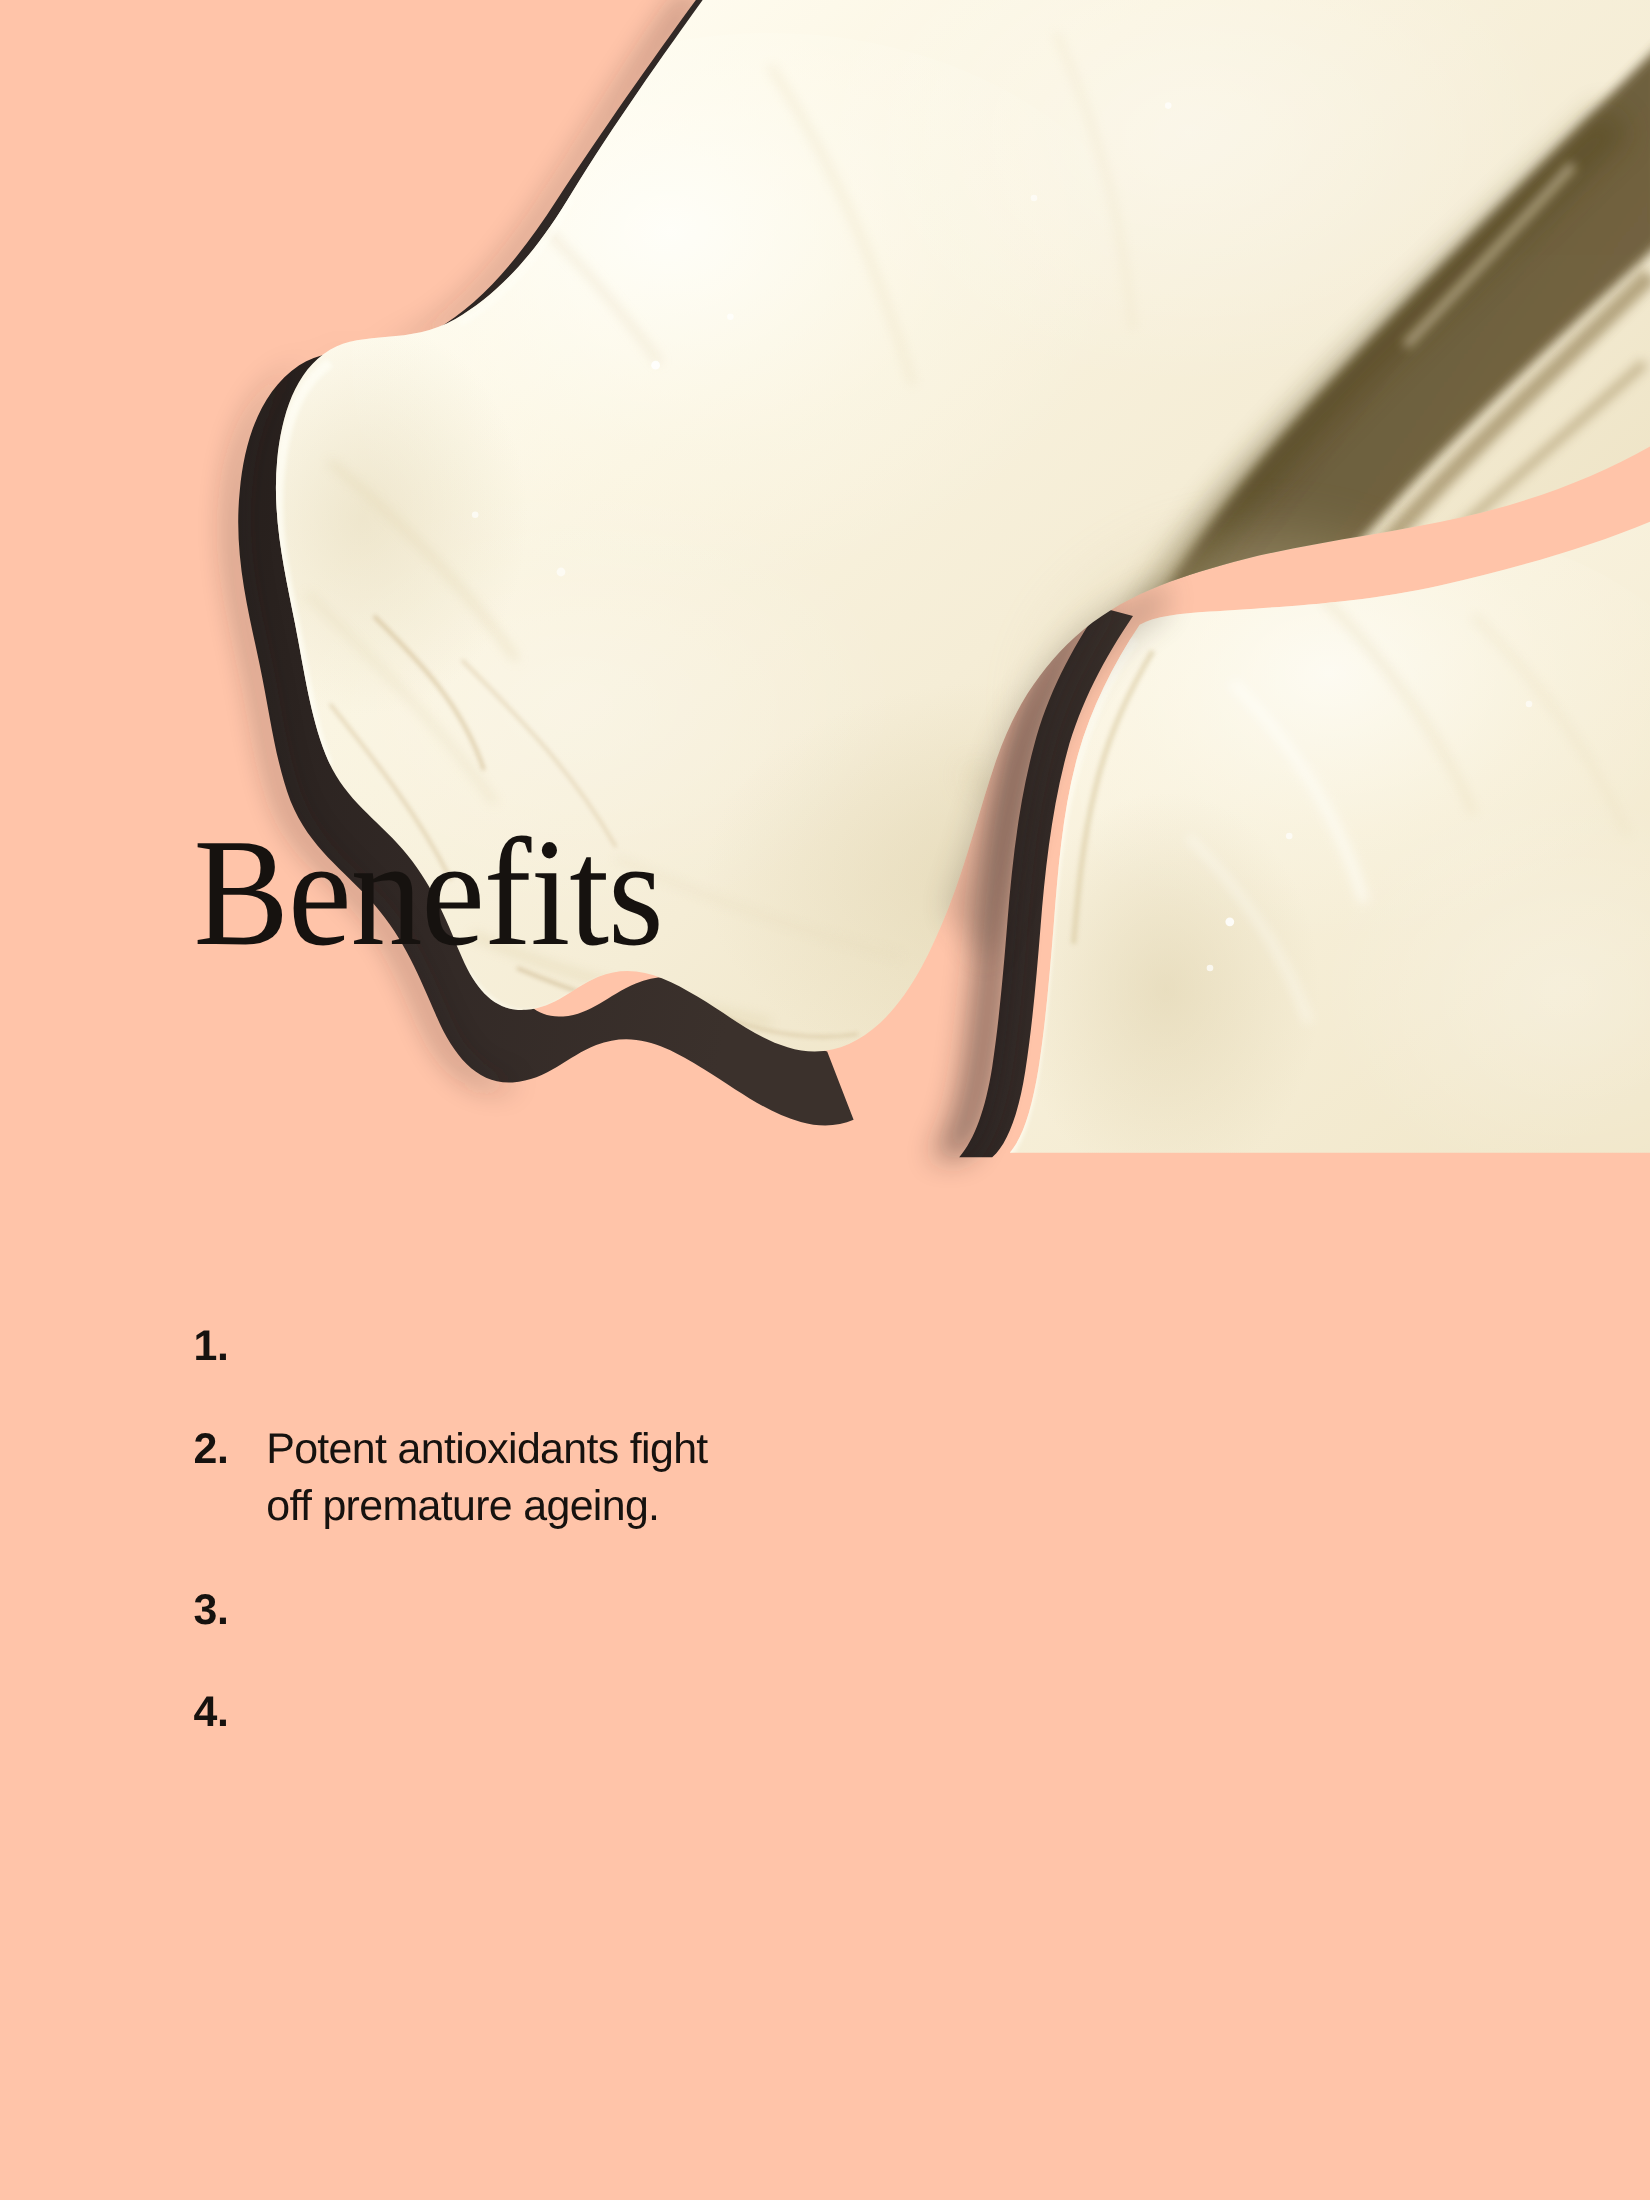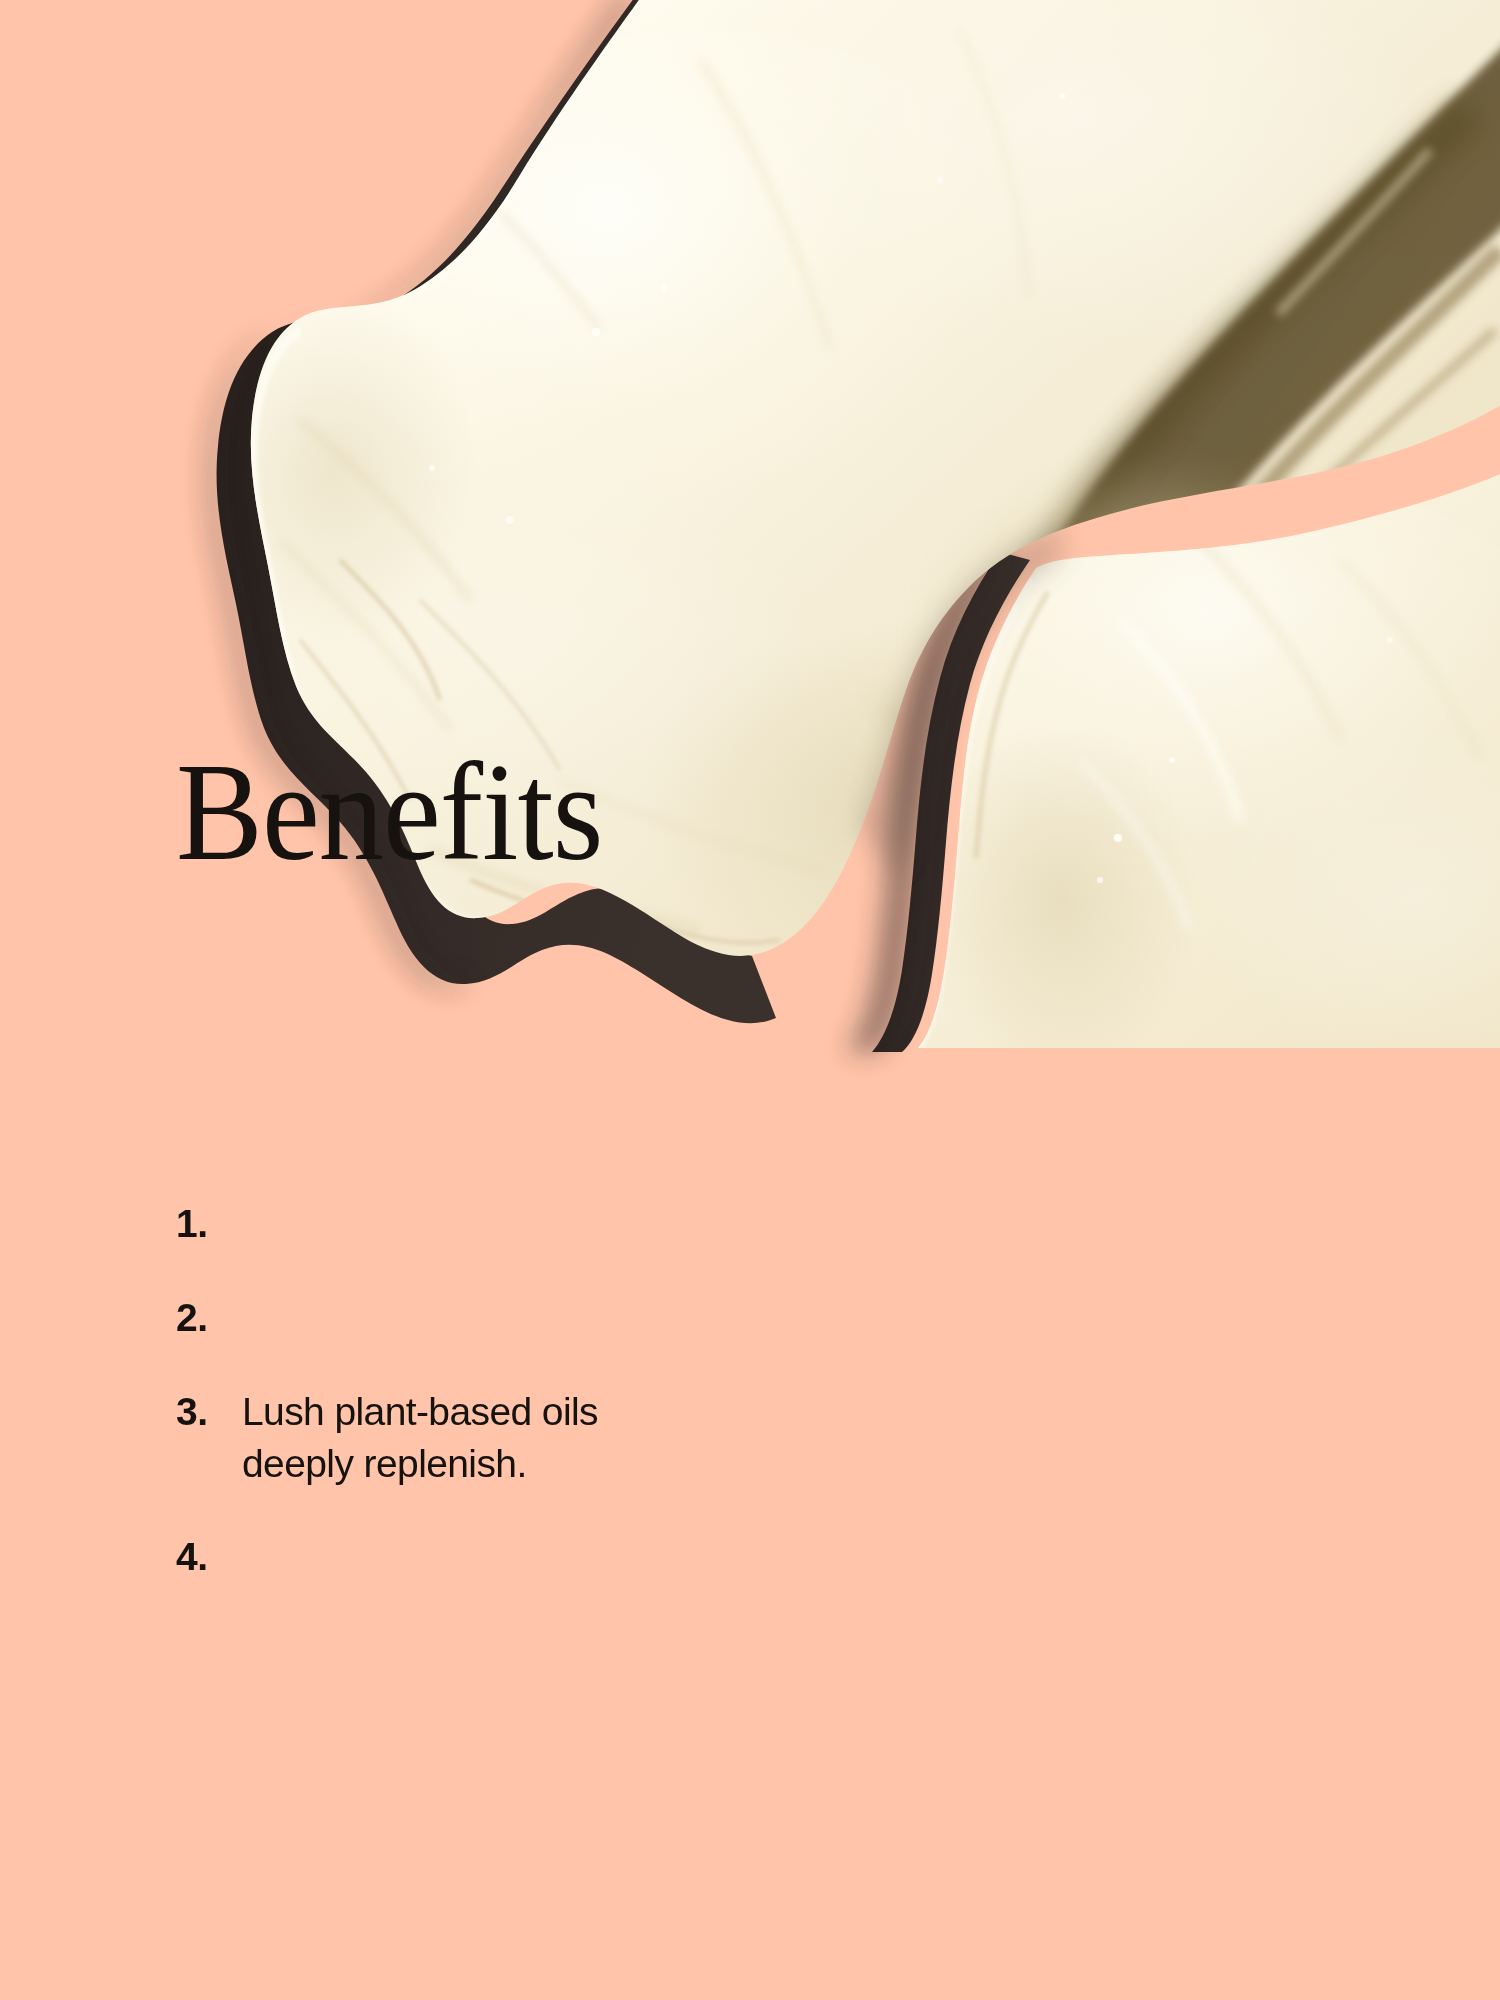--- a/index.html
+++ b/index.html
@@ -400,24 +400,24 @@
   </svg>
 
   <h1 class="title">Benefits</h1>
 
   <ol class="benefit-list">
     <li class="benefit-item">
       <span class="benefit-num">1.</span>
     </li>
     <li class="benefit-item">
       <span class="benefit-num">2.</span>
+      <span class="benefit-text">Potent antioxidants fight
+off premature ageing.</span>
     </li>
     <li class="benefit-item">
       <span class="benefit-num">3.</span>
-      <span class="benefit-text">Lush plant-based oils
-deeply replenish.</span>
     </li>
     <li class="benefit-item">
       <span class="benefit-num">4.</span>
     </li>
   </ol>
 
 </div>
 
 </body></html>

